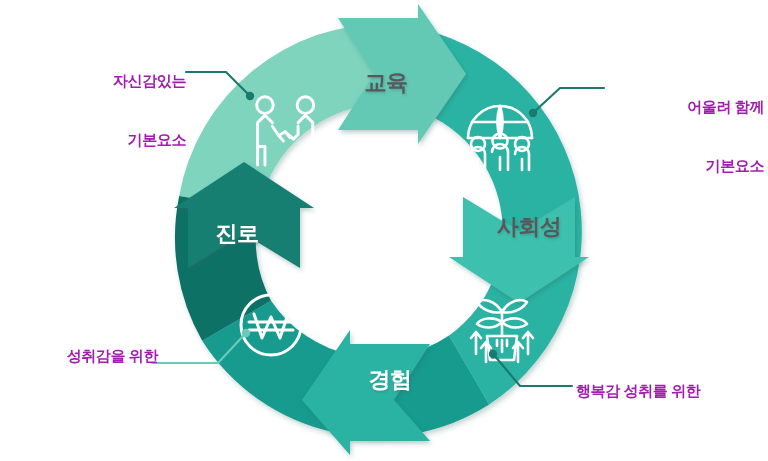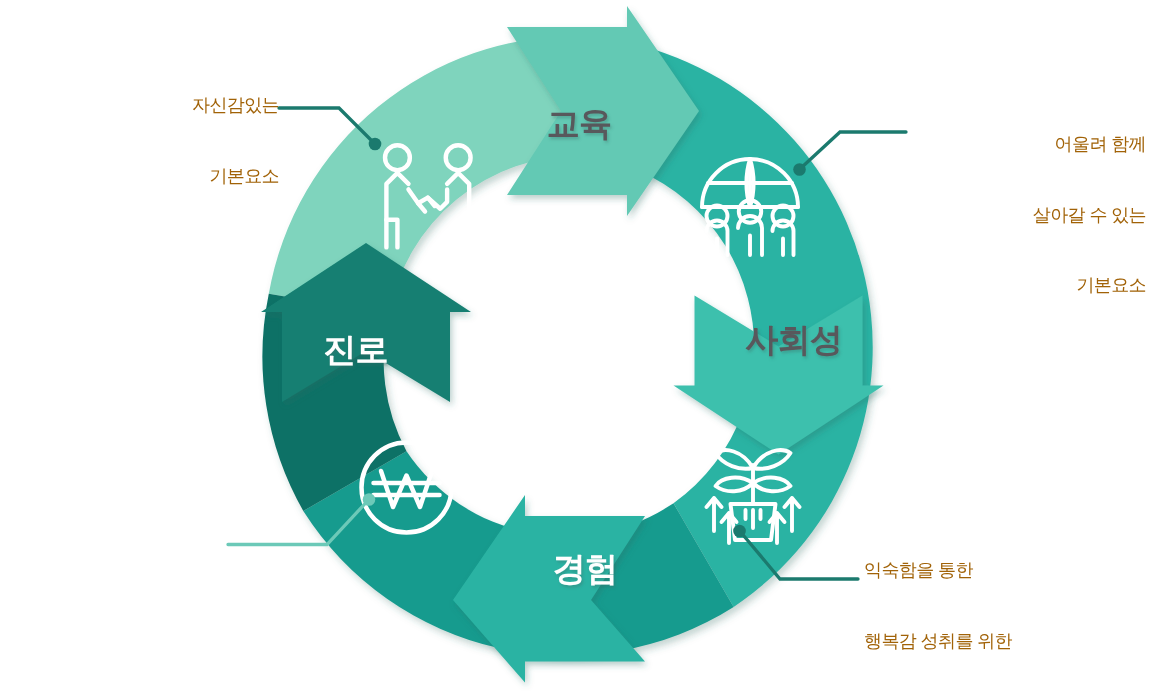--- a/index.html
+++ b/index.html
@@ -1,21 +1,21 @@
 <!DOCTYPE html>
 <html><head>
 <meta charset="utf-8">
 <style>
   html,body{margin:0;padding:0;background:#ffffff;}
   body{width:768px;height:461px;overflow:hidden;
        font-family:"Liberation Sans","DejaVu Sans",sans-serif;}
   #stage{position:relative;width:768px;height:461px;background:#fff;}
   svg#diagram{position:absolute;left:0;top:0;width:768px;height:461px;display:block;}
 
-  .callout{position:absolute;color:#a16207;font-weight:normal;font-size:12px;
+  .callout{position:absolute;color:#a21caf;font-weight:bold;font-size:15px;
            line-height:1.30;letter-spacing:-0.4px;white-space:pre;}
   .ca-tl{left:58px;  top:32px;  text-align:right;  width:128px;}
   .ca-tr{left:608px; top:58px;  text-align:right;   width:156px;}
   .ca-br{left:576px; top:342px; text-align:left;   width:190px;}
   .ca-bl{left:8px;   top:307px; text-align:right;  width:150px;}
 
   .seg-label{font-weight:bold;font-size:22px;letter-spacing:-0.5px;}
   .lbl-dark{fill:#58595b;}
   .lbl-white{fill:#ffffff;}
 </style>
@@ -149,27 +149,26 @@
     </g>
   </svg>
 
   <div class="callout ca-tl">
     <div>자신감있는</div>
     <div>기본요소</div>
   </div>
 
   <div class="callout ca-tr">
     <div>어울려 함께</div>
-    <div>살아갈 수 있는</div>
     <div>기본요소</div>
   </div>
 
   <div class="callout ca-br">
-    <div>익숙함을 통한</div>
     <div>행복감 성취를 위한</div>
     
   </div>
 
   <div class="callout ca-bl">
+    <div>성취감을 위한</div>
     
   </div>
 
 </div>
 
 </body></html>

